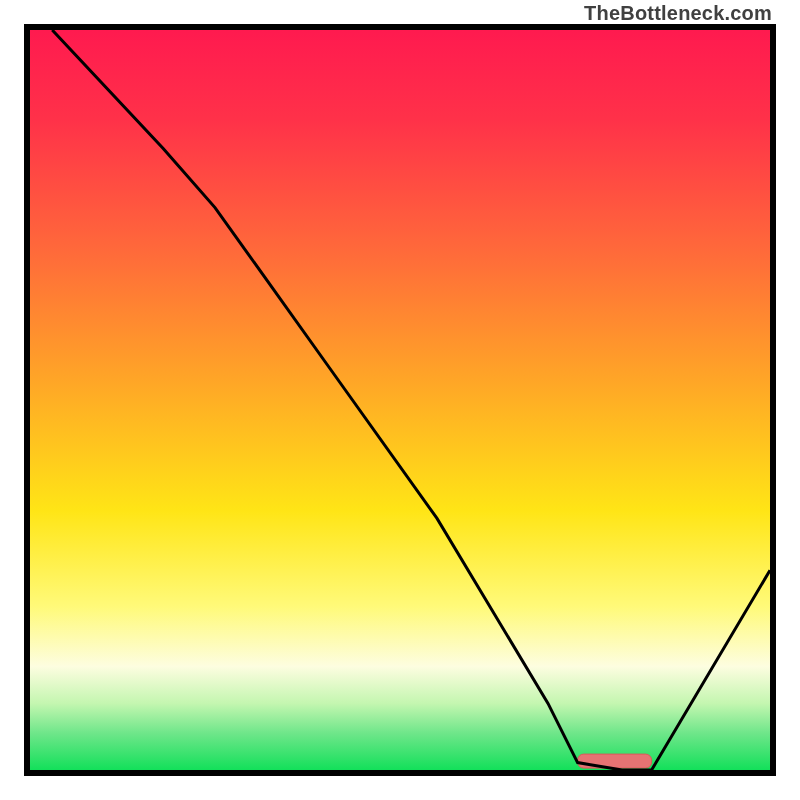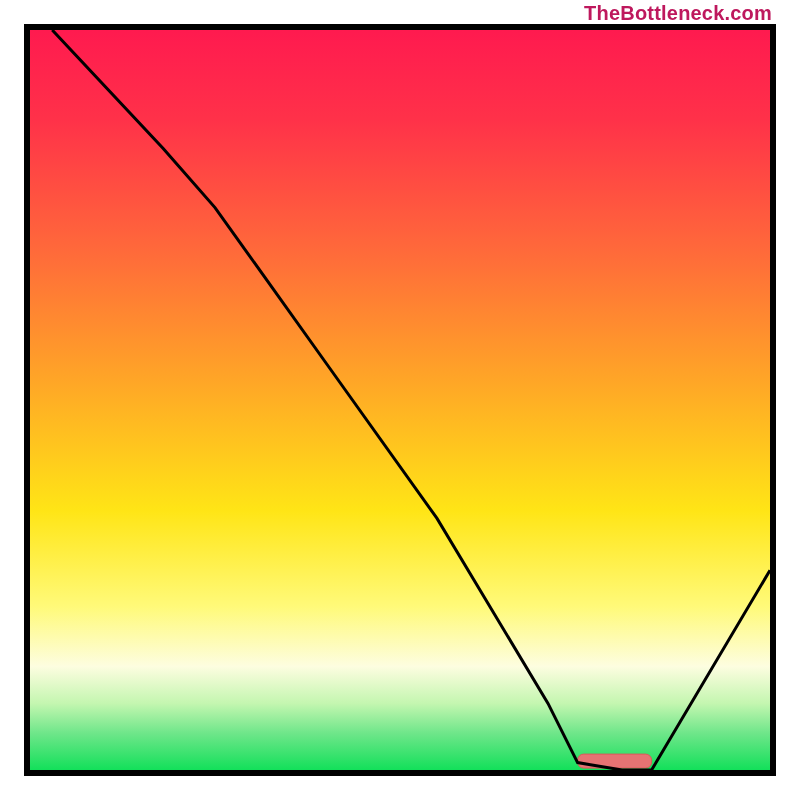--- a/index.html
+++ b/index.html
@@ -20,21 +20,21 @@
     border: 6px solid #000;
     box-sizing: border-box;
     overflow: hidden;
   }
   .watermark {
     position: absolute;
     top: 2px;
     right: 28px;
     font-size: 20px;
     font-weight: bold;
-    color: #be185d;
+    color: #404040;
     letter-spacing: 0.2px;
   }
   svg.gradient {
     position: absolute;
     top: 0; left: 0;
     width: 100%; height: 100%;
   }
   svg.overlay {
     position: absolute;
     top: 0; left: 0;

